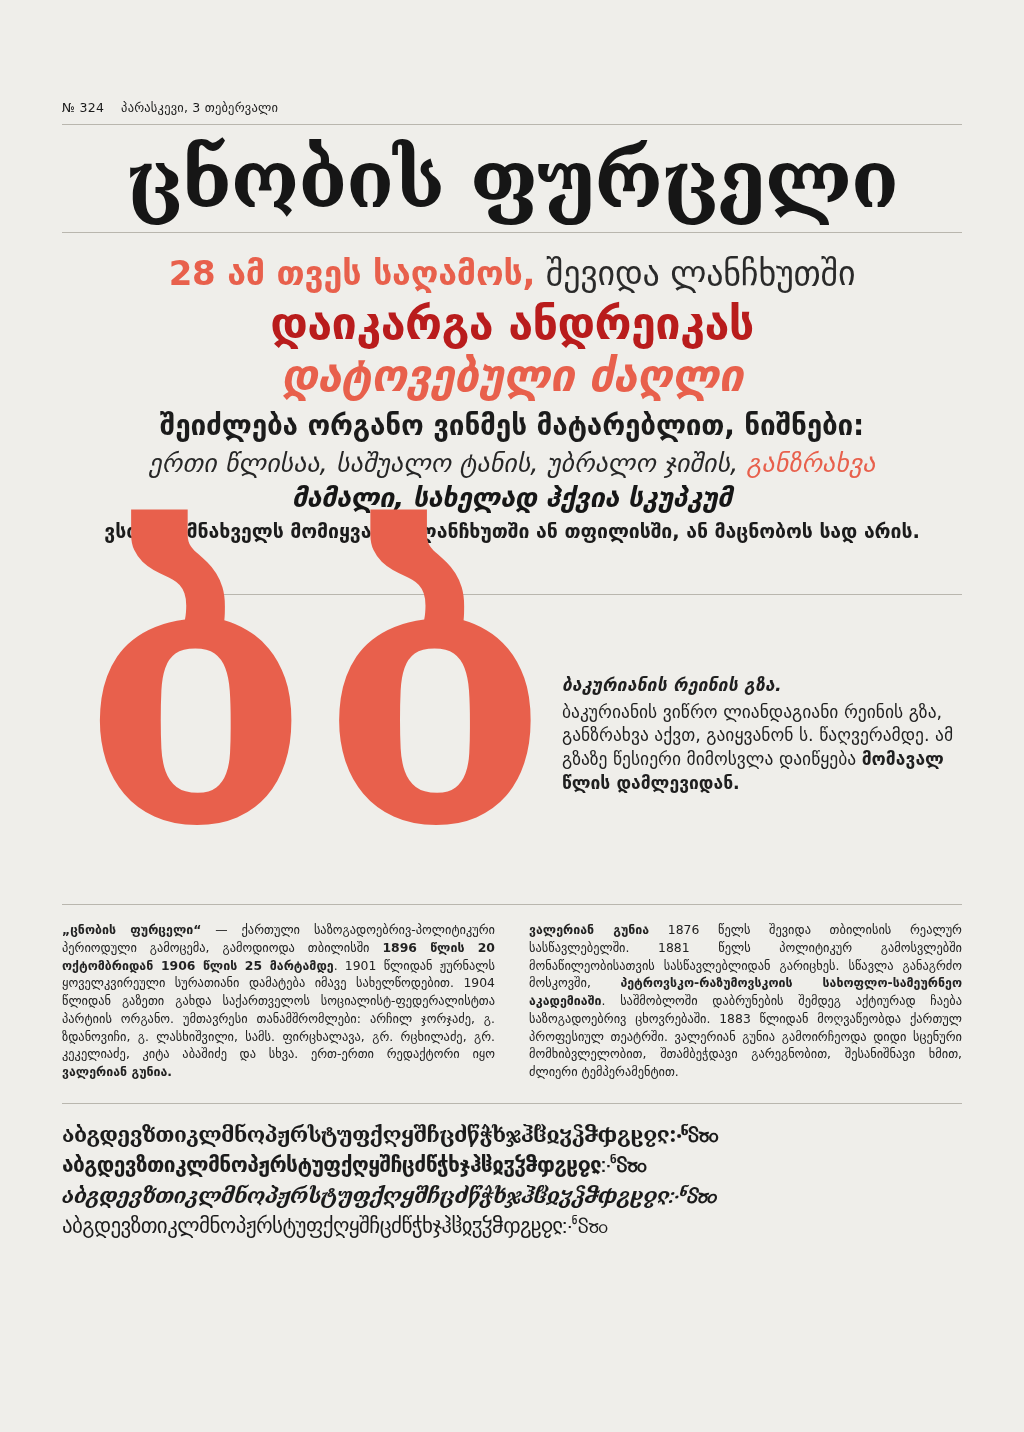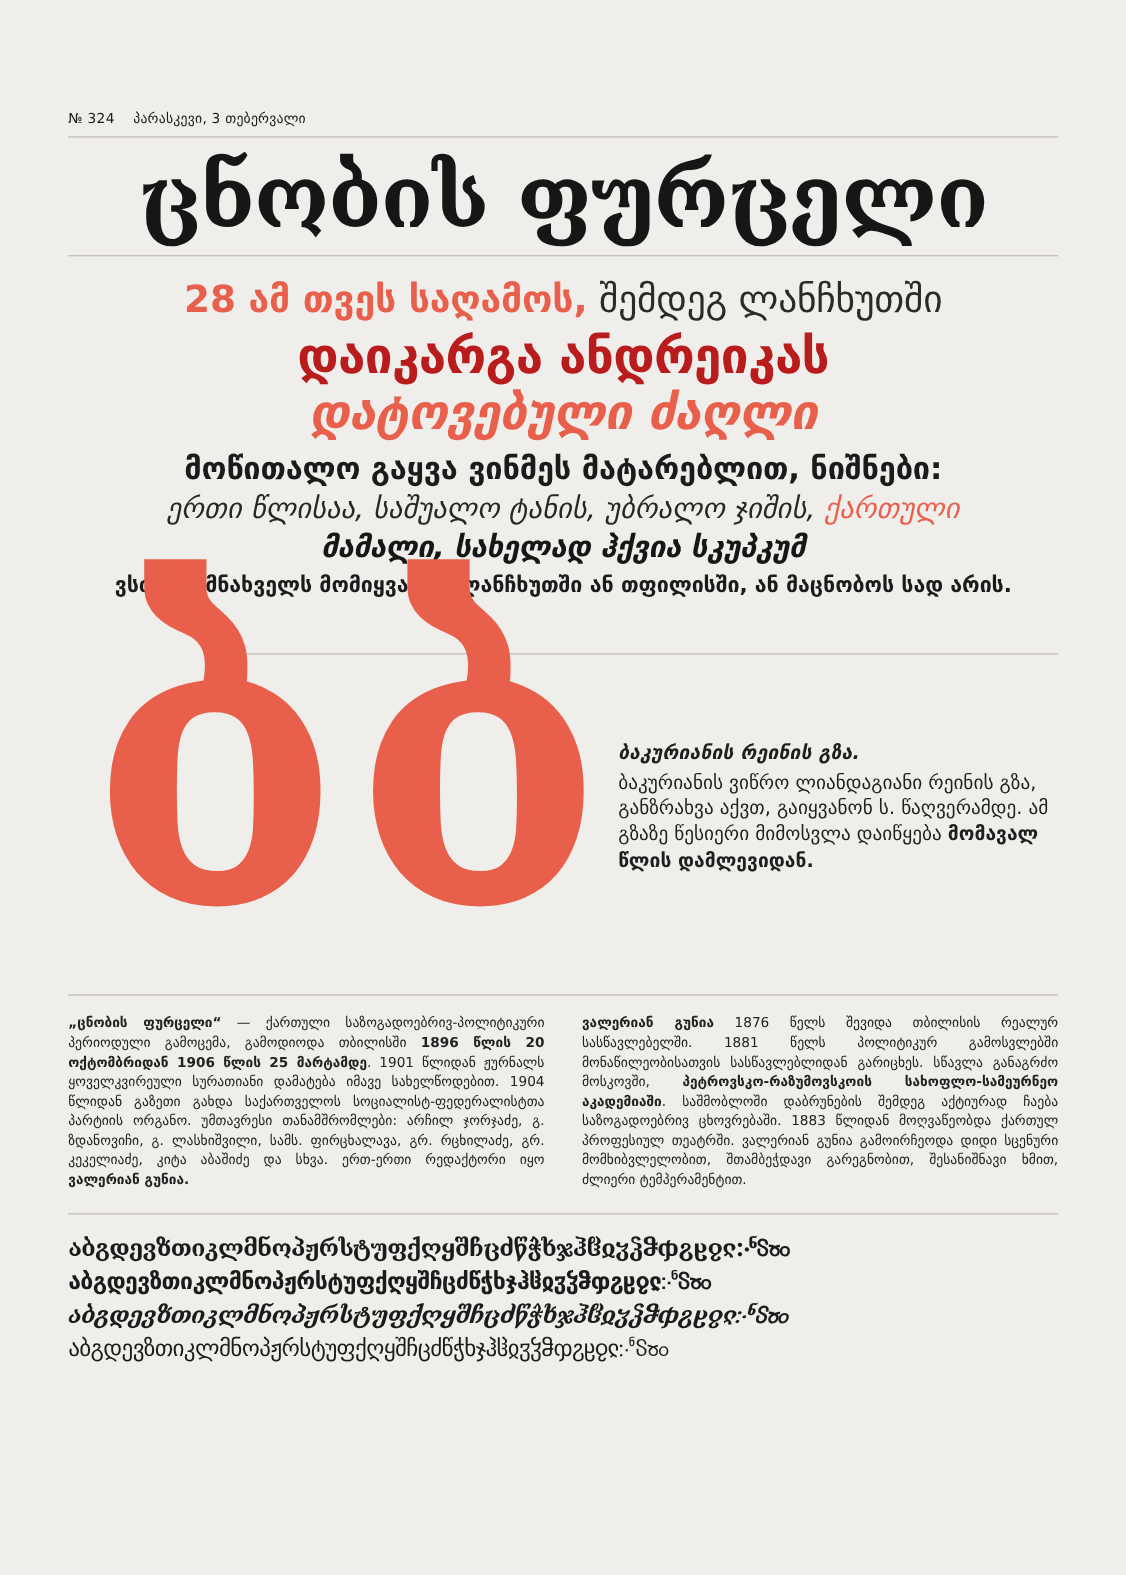--- a/index.html
+++ b/index.html
@@ -200,27 +200,27 @@
     <span>&nbsp;&nbsp;</span>
     <span>პარასკევი, 3 თებერვალი</span>
   </div>
   <hr class="rule">
 
   <div class="title">ცნობის ფურცელი</div>
   <hr class="rule">
 
   <div class="specimen">
     <div class="line l1">
-      <span class="hl">28 ამ თვეს საღამოს,</span><span class="rest"> შემდეგ ლანჩხუთში</span>
+      <span class="hl">28 ამ თვეს საღამოს,</span><span class="rest"> შევიდა ლანჩხუთში</span>
     </div>
     <div class="line l2">დაიკარგა ანდრეიკას</div>
     <div class="line l3">დატოვებული ძაღლი</div>
-    <div class="line l4">მოწითალო გაყვა ვინმეს მატარებლით, ნიშნები:</div>
+    <div class="line l4">შეიძლება ორგანო ვინმეს მატარებლით, ნიშნები:</div>
     <div class="line l5">
-      <span>ერთი წლისაა, საშუალო ტანის, უბრალო ჯიშის, </span><span class="hl">ქართული</span>
+      <span>ერთი წლისაა, საშუალო ტანის, უბრალო ჯიშის, </span><span class="hl">განზრახვა</span>
     </div>
     <div class="line l6">მამალი, სახელად ჰქვია სკუპკუმ</div>
     <div class="line l7">ვსთხოვ მნახველს მომიყვანოს ლანჩხუთში ან თფილისში, ან მაცნობოს სად არის.</div>
   </div>
 
   <div class="glyph-block">
     <div class="glyph-rule"></div>
     <div class="big-glyph">ბბ</div>
     <div class="caption">
       <span class="cap-title">ბაკურიანის რეინის გზა.</span>

